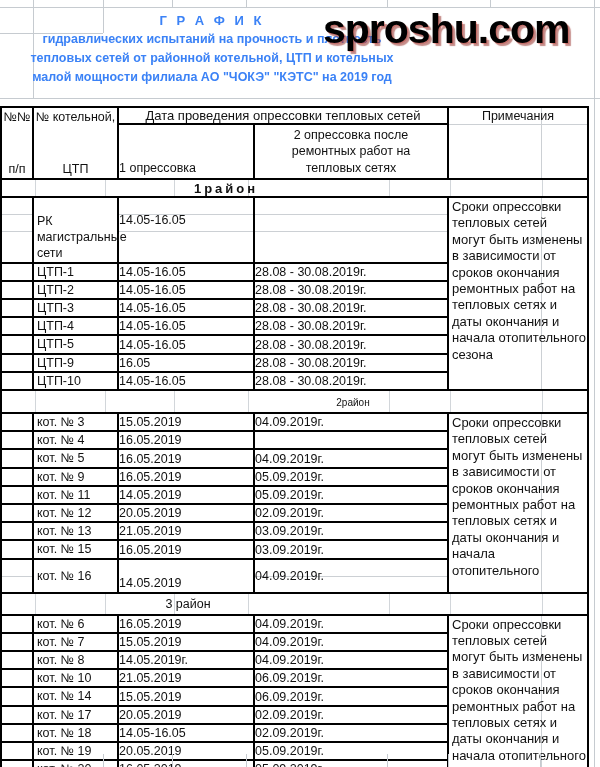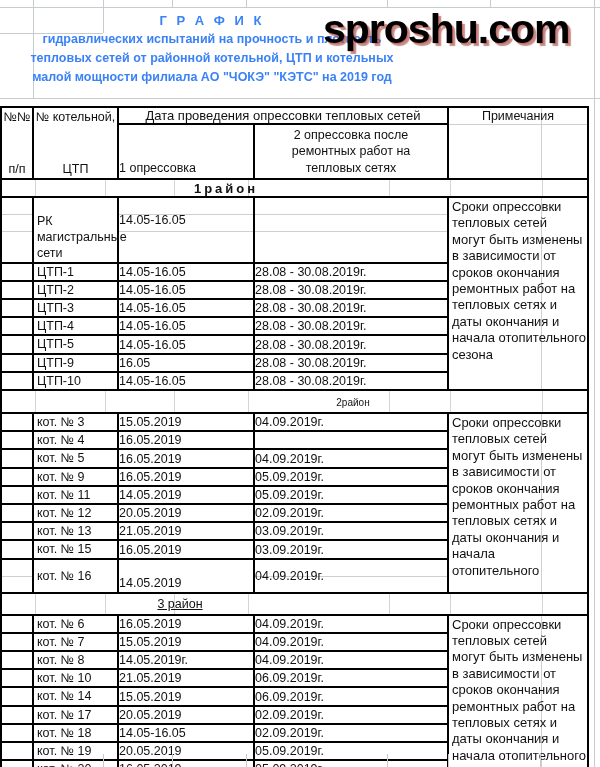--- a/index.html
+++ b/index.html
@@ -71,21 +71,21 @@
     background-image:linear-gradient(#d2d6da,#d2d6da),linear-gradient(#d2d6da,#d2d6da),
       linear-gradient(#d2d6da,#d2d6da),linear-gradient(#d2d6da,#d2d6da),
       linear-gradient(#d2d6da,#d2d6da),linear-gradient(#d2d6da,#d2d6da),
       linear-gradient(#d2d6da,#d2d6da);
     background-size:1px 100%;
     background-position:33px 0,103px 0,172px 0,246px 0,387px 0,448px 0,540px 0;
     background-repeat:no-repeat;}
   .secLabel{position:absolute;top:50%;transform:translateY(-50%);text-align:center;}
   .sl0{left:0;width:448px;font-weight:bold;font-size:13px;letter-spacing:3px;}
   .sl1{left:254px;width:194px;font-size:10px;}
-  .sl2{left:110px;width:136px;font-size:12.5px;text-decoration:underline;}
+  .sl2{left:118px;width:136px;font-size:12.5px;}
 
   .sub3{background-image:linear-gradient(#ccd0d4,#ccd0d4),linear-gradient(#ccd0d4,#ccd0d4);
     background-size:100% 1px;background-position:0 16px,0 33px;background-repeat:no-repeat;}
   .sub2{background-image:linear-gradient(#ccd0d4,#ccd0d4);
     background-size:100% 1px;background-position:0 16px;background-repeat:no-repeat;}
 </style>
 </head>
 <body>
 
 <div class="page">

